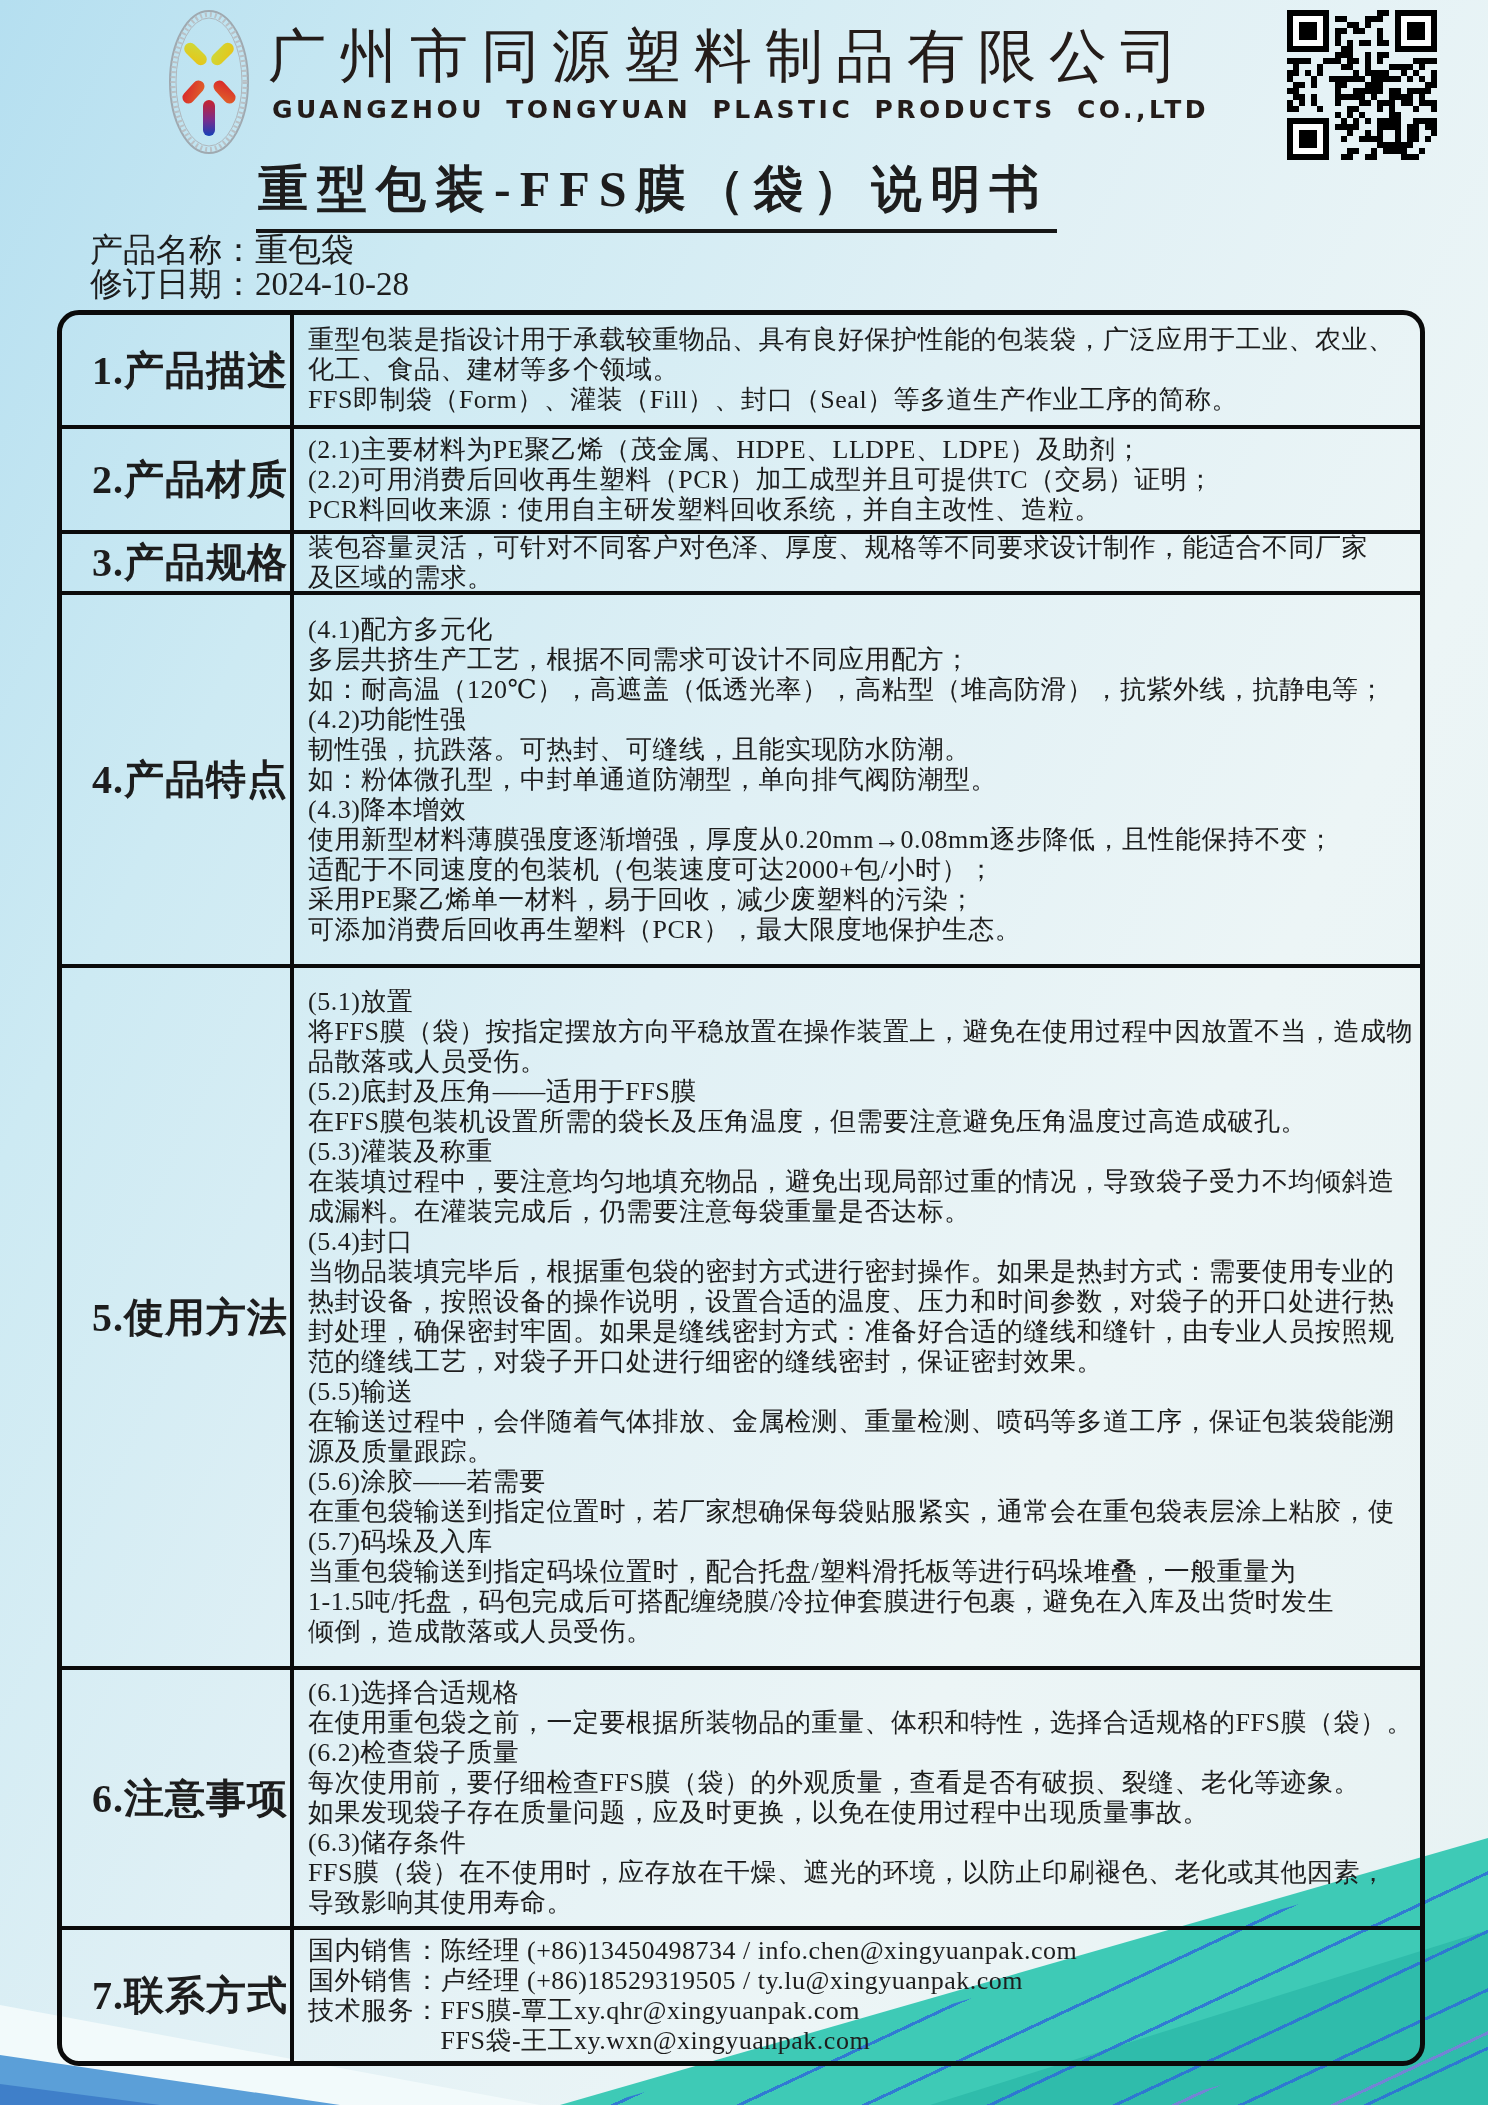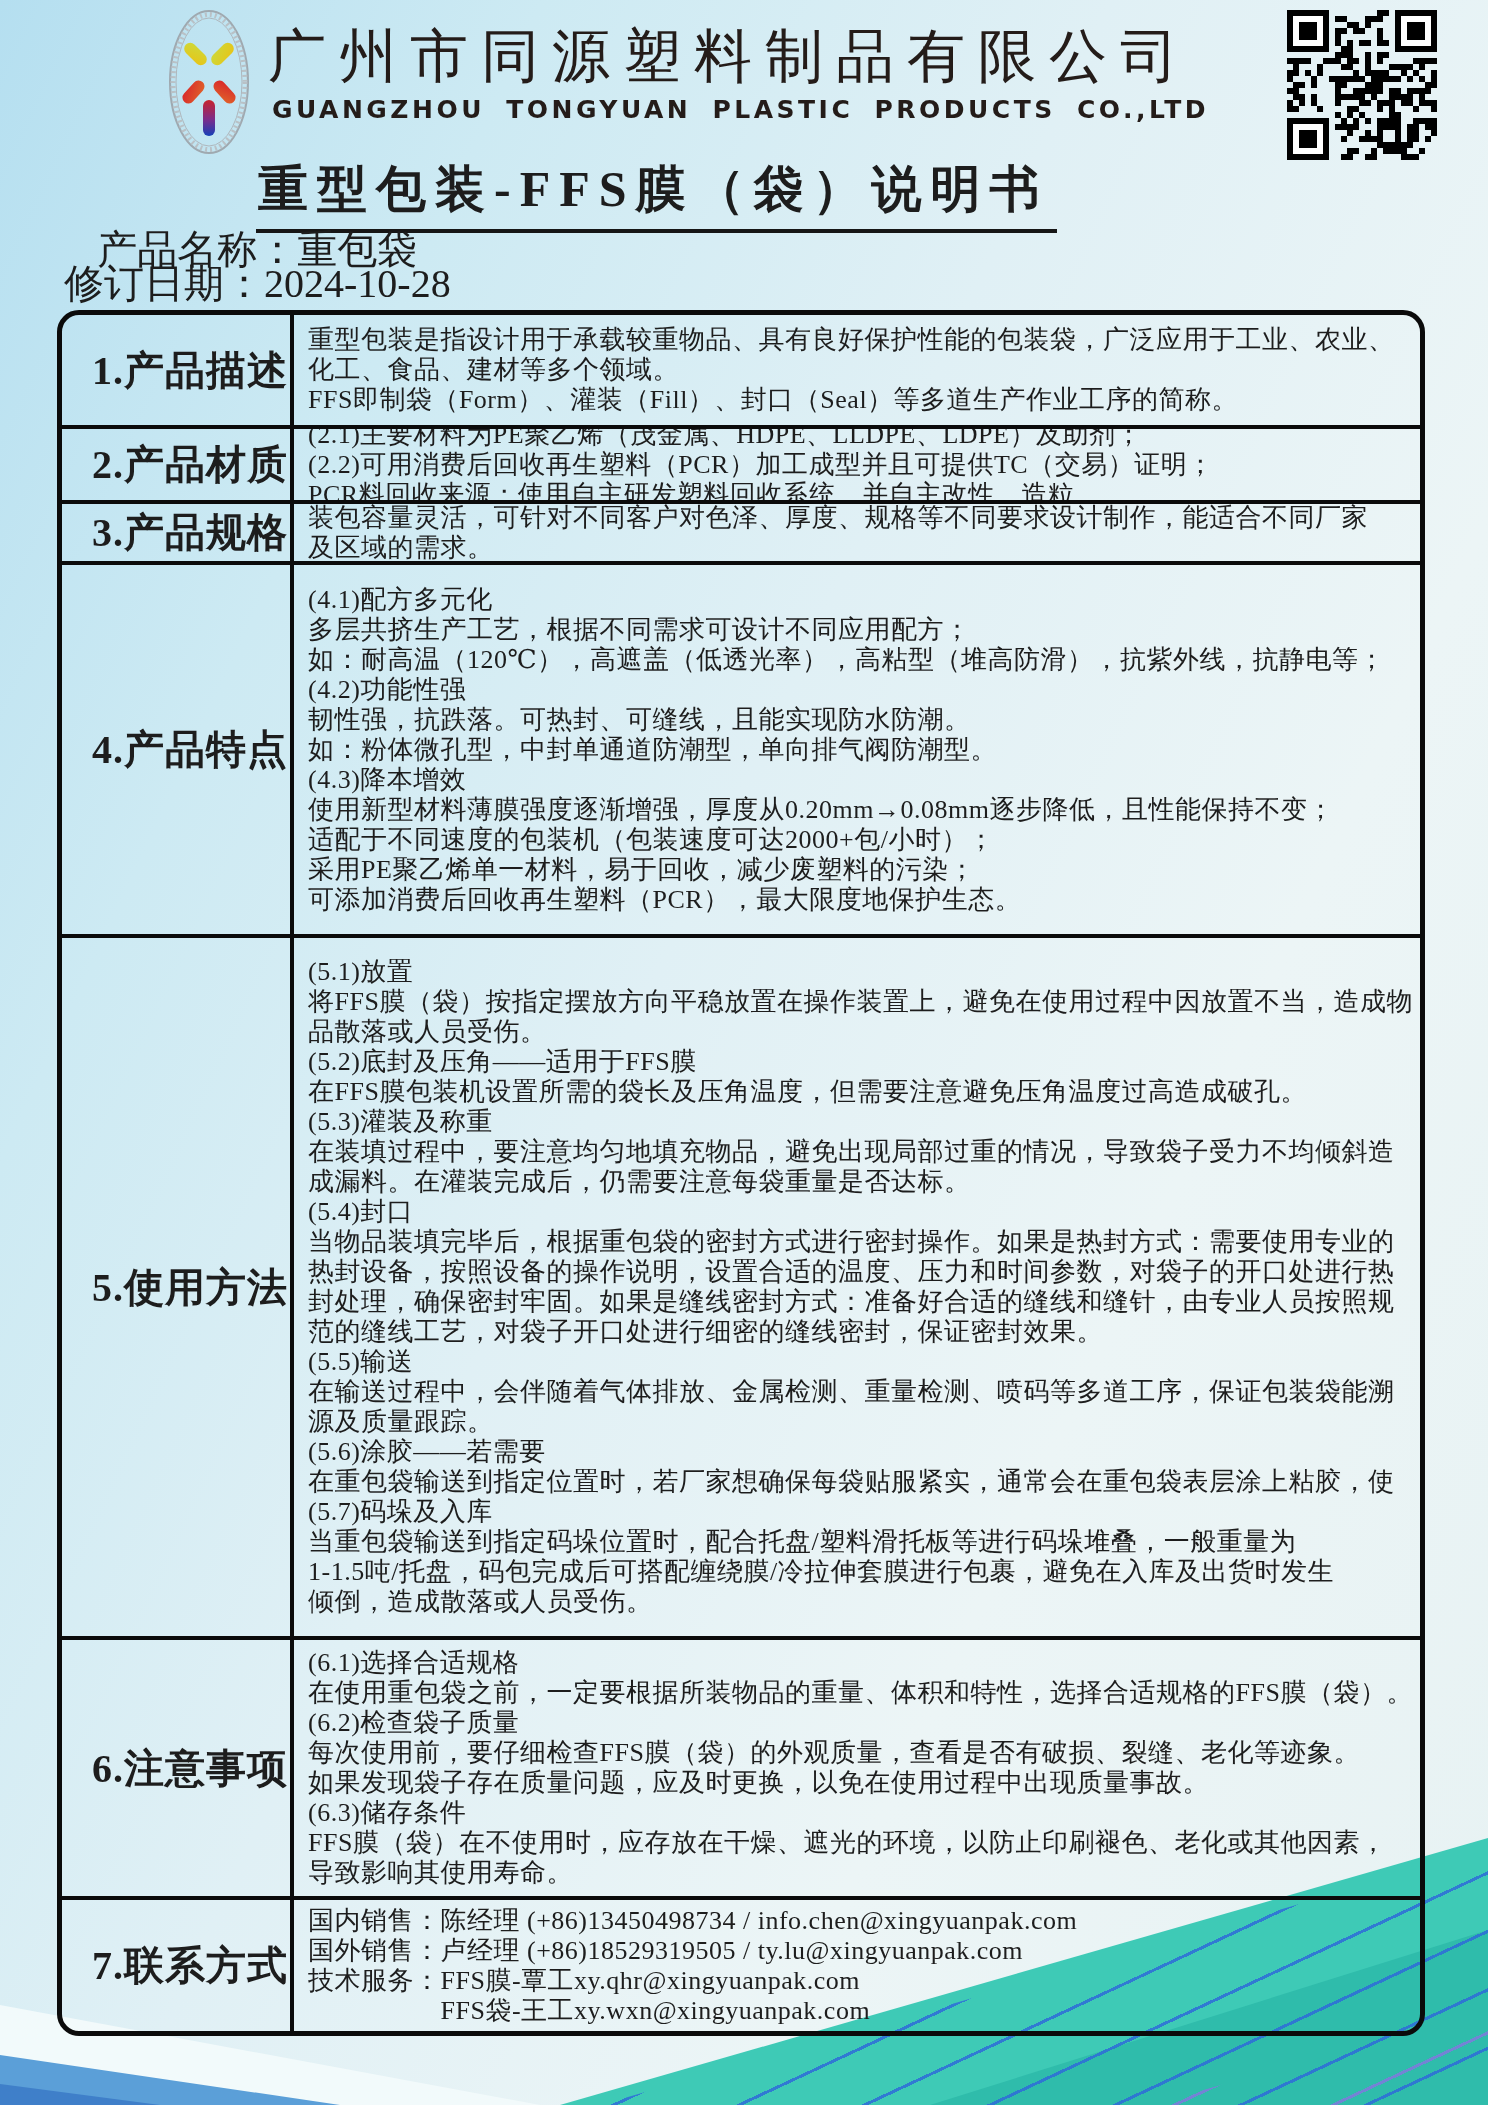--- a/index.html
+++ b/index.html
@@ -34,21 +34,21 @@
         font-weight:400;font-size:58px;letter-spacing:13px;color:#241c19;white-space:nowrap;}
   .company-en{position:absolute;left:272px;top:95px;z-index:2;
         font-family:"DejaVu Sans","Liberation Sans",sans-serif;
         font-weight:700;font-size:25px;letter-spacing:3.5px;word-spacing:9px;
         color:#241c19;white-space:nowrap;}
   .qr{position:absolute;left:1287px;top:10px;width:150px;height:150px;z-index:2;}
 
   .doc-title{position:absolute;left:256px;top:156px;z-index:2;
         font-size:50px;font-weight:700;letter-spacing:9px;white-space:nowrap;
         padding:0 8px 6px 2px;border-bottom:4px solid #161616;}
-  .meta{position:absolute;left:64px;top:233px;z-index:2;font-size:40px;line-height:34px;text-align:center;}
+  .meta{position:absolute;left:90px;top:233px;z-index:2;font-size:33px;line-height:34px;}
   .meta .m-line{white-space:pre;}
 
   
   .spec-table{position:absolute;left:57px;top:310px;width:1368px;z-index:1;
         border:5px solid #0b0b0b;border-radius:22px;box-sizing:border-box;
         background:transparent;display:flex;flex-direction:column;overflow:hidden;}
   .row{display:flex;box-sizing:border-box;background:transparent;}
   .row + .row{border-top:4px solid #0b0b0b;}
   .cell-label{width:200px;flex:0 0 200px;border-right:4px solid #0b0b0b;
         display:flex;align-items:center;justify-content:center;
@@ -332,21 +332,21 @@
 
   <div class="spec-table" id="spec-table">
       <div class="row" style="height: 110px;">
         <div class="cell-label">1.产品描述</div>
         <div class="cell-content">
           <div class="line">重型包装是指设计用于承载较重物品、具有良好保护性能的包装袋，广泛应用于工业、农业、</div>
           <div class="line">化工、食品、建材等多个领域。</div>
           <div class="line">FFS即制袋（Form）、灌装（Fill）、封口（Seal）等多道生产作业工序的简称。</div>
         </div>
       </div>
-      <div class="row" style="height: 75px;">
+      <div class="row" style="height: 105px;">
         <div class="cell-label">2.产品材质</div>
         <div class="cell-content">
           <div class="line">(2.1)主要材料为PE聚乙烯（茂金属、HDPE、LLDPE、LDPE）及助剂；</div>
           <div class="line">(2.2)可用消费后回收再生塑料（PCR）加工成型并且可提供TC（交易）证明；</div>
           <div class="line">PCR料回收来源：使用自主研发塑料回收系统，并自主改性、造粒。</div>
         </div>
       </div>
       <div class="row" style="height: 61px;">
         <div class="cell-label">3.产品规格</div>
         <div class="cell-content">

